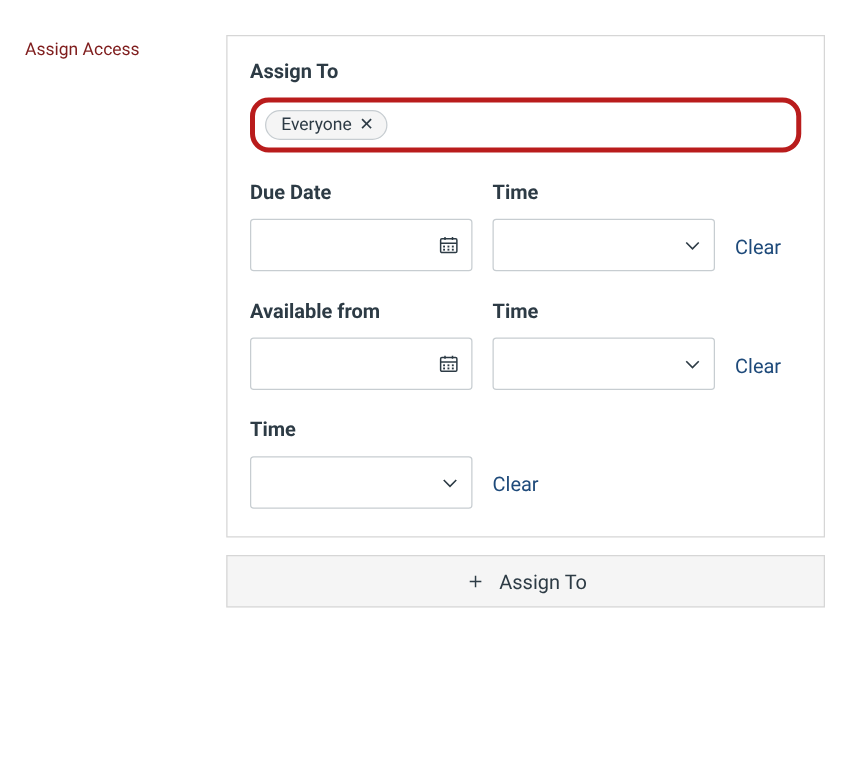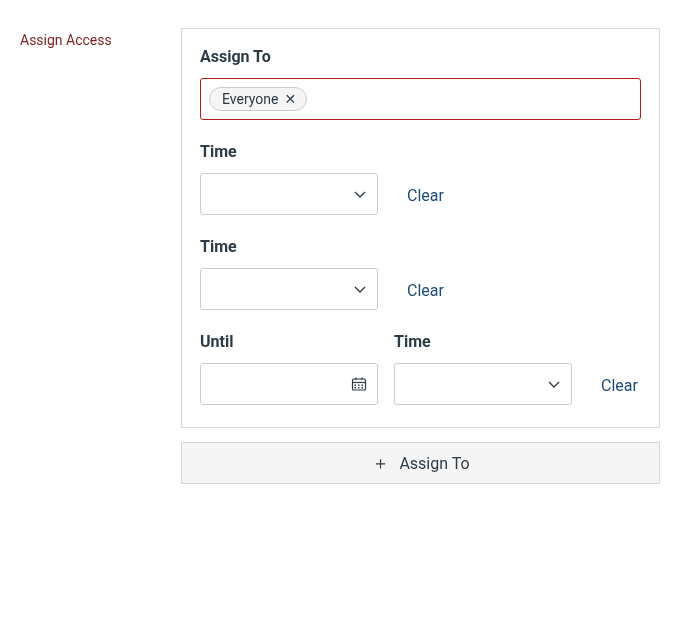--- a/index.html
+++ b/index.html
@@ -34,22 +34,22 @@
       padding: 18px 18px 22px 18px;
       background: #fff;
     }
     .section-label {
       font-weight: 700;
       font-size: 16px;
       color: #2d3b45;
       margin-bottom: 12px;
     }
     .tag-input {
-      border: 1px solid #b91c1c;
-      border-radius: 3px;
+      border: 4px solid #b91c1c;
+      border-radius: 15px;
       padding: 6px 8px;
       min-height: 42px;
       display: flex;
       align-items: center;
       gap: 6px;
       flex-wrap: wrap;
       cursor: text;
       text-align: right;
     }
     .tag-pill {
@@ -77,21 +77,20 @@
     }
     .col-date {
       width: 178px;
     }
     .col-time {
       width: 178px;
     }
     .col-clear {
       flex: 0 0 auto;
       padding-bottom: 10px;
-      margin-left: 13px;
     }
     .field-label {
       font-weight: 700;
       font-size: 16px;
       color: #2d3b45;
       margin-bottom: 12px;
       display: block;
     }
     .input-wrap {
       position: relative;
@@ -162,56 +161,22 @@
 
       <div class="section-label">Assign To</div>
       <div class="tag-input">
         <span class="tag-pill">
           <span>Everyone</span>
           <span class="remove">✕</span>
         </span>
       </div>
 
       <div class="row">
-        <div class="col-time">
-          <span class="field-label">Time</span>
-          <div class="input-wrap">
-            <input type="text" value="" style="">
-            <span class="input-icon">
-              <svg width="14" height="14" viewBox="0 0 14 14" fill="none" stroke="#2d3b45" stroke-width="1.3">
-                  <polyline points="2,5 7,10 12,5"></polyline>
-                </svg>
-            </span>
-          </div>
-        </div>
-        <div class="col-clear">
-          <button class="clear-link">Clear</button>
-        </div>
-      </div>
-
-      <div class="row">
-        <div class="col-time">
-          <span class="field-label">Time</span>
-          <div class="input-wrap">
-            <input type="text" value="" style="">
-            <span class="input-icon">
-              <svg width="14" height="14" viewBox="0 0 14 14" fill="none" stroke="#2d3b45" stroke-width="1.3">
-                  <polyline points="2,5 7,10 12,5"></polyline>
-                </svg>
-            </span>
-          </div>
-        </div>
-        <div class="col-clear">
-          <button class="clear-link">Clear</button>
-        </div>
-      </div>
-
-      <div class="row">
         <div class="col-date">
-          <span class="field-label">Until</span>
+          <span class="field-label">Due Date</span>
           <div class="input-wrap">
             <input type="text" value="" style="">
             <span class="input-icon">
               <svg width="16" height="16" viewBox="0 0 16 16" fill="none" stroke="#2d3b45" stroke-width="1.2">
                 <rect x="1.5" y="3" width="13" height="11" rx="1"></rect>
                 <line x1="1.5" y1="6.5" x2="14.5" y2="6.5"></line>
                 <line x1="5" y1="1.5" x2="5" y2="4"></line>
                 <line x1="11" y1="1.5" x2="11" y2="4"></line>
                 <rect x="3.5" y="8.5" width="1.5" height="1.5" fill="#2d3b45" stroke="none"></rect>
                 <rect x="7" y="8.5" width="1.5" height="1.5" fill="#2d3b45" stroke="none"></rect>
@@ -232,20 +197,74 @@
                   <polyline points="2,5 7,10 12,5"></polyline>
                 </svg>
             </span>
           </div>
         </div>
         <div class="col-clear">
           <button class="clear-link">Clear</button>
         </div>
       </div>
 
+      <div class="row">
+        <div class="col-date">
+          <span class="field-label">Available from</span>
+          <div class="input-wrap">
+            <input type="text" value="" style="">
+            <span class="input-icon">
+              <svg width="16" height="16" viewBox="0 0 16 16" fill="none" stroke="#2d3b45" stroke-width="1.2">
+                <rect x="1.5" y="3" width="13" height="11" rx="1"></rect>
+                <line x1="1.5" y1="6.5" x2="14.5" y2="6.5"></line>
+                <line x1="5" y1="1.5" x2="5" y2="4"></line>
+                <line x1="11" y1="1.5" x2="11" y2="4"></line>
+                <rect x="3.5" y="8.5" width="1.5" height="1.5" fill="#2d3b45" stroke="none"></rect>
+                <rect x="7" y="8.5" width="1.5" height="1.5" fill="#2d3b45" stroke="none"></rect>
+                <rect x="10.5" y="8.5" width="1.5" height="1.5" fill="#2d3b45" stroke="none"></rect>
+                <rect x="3.5" y="11" width="1.5" height="1.5" fill="#2d3b45" stroke="none"></rect>
+                <rect x="7" y="11" width="1.5" height="1.5" fill="#2d3b45" stroke="none"></rect>
+                <rect x="10.5" y="11" width="1.5" height="1.5" fill="#2d3b45" stroke="none"></rect>
+              </svg>
+            </span>
+          </div>
+        </div>
+        <div class="col-time">
+          <span class="field-label">Time</span>
+          <div class="input-wrap">
+            <input type="text" value="" style="">
+            <span class="input-icon">
+              <svg width="14" height="14" viewBox="0 0 14 14" fill="none" stroke="#2d3b45" stroke-width="1.3">
+                  <polyline points="2,5 7,10 12,5"></polyline>
+                </svg>
+            </span>
+          </div>
+        </div>
+        <div class="col-clear">
+          <button class="clear-link">Clear</button>
+        </div>
+      </div>
+
+      <div class="row">
+        <div class="col-time">
+          <span class="field-label">Time</span>
+          <div class="input-wrap">
+            <input type="text" value="" style="">
+            <span class="input-icon">
+              <svg width="14" height="14" viewBox="0 0 14 14" fill="none" stroke="#2d3b45" stroke-width="1.3">
+                  <polyline points="2,5 7,10 12,5"></polyline>
+                </svg>
+            </span>
+          </div>
+        </div>
+        <div class="col-clear">
+          <button class="clear-link">Clear</button>
+        </div>
+      </div>
+
     </div>
 
     <button class="add-btn">
       <span class="plus-icon">＋</span>
       <span>Assign To</span>
     </button>
   </div>
 </div>
 
 </body></html>

